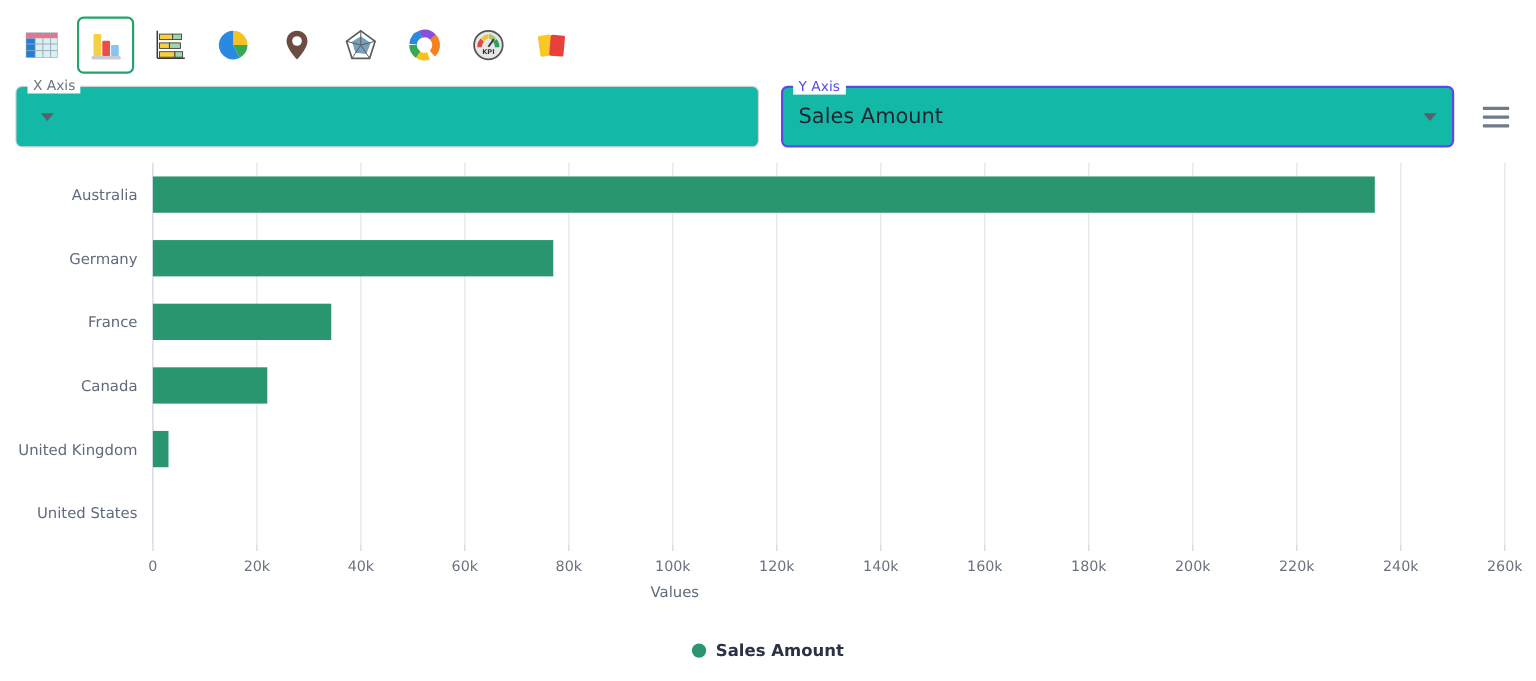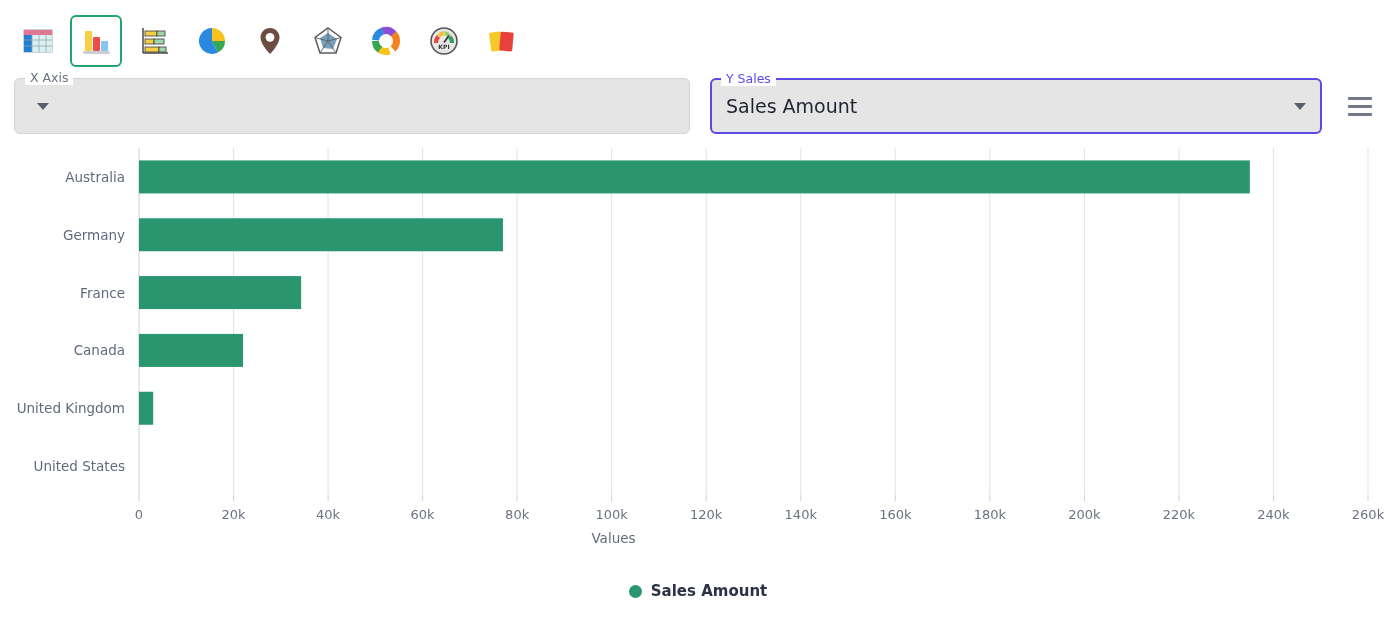--- a/index.html
+++ b/index.html
@@ -41,21 +41,21 @@
     height: 62px;
   }
   .field {
     position: relative;
     height: 56px;
     border: 1px solid #cfd3dc;
     border-radius: 6px;
     display: flex;
     align-items: center;
     padding: 0 14px;
-    background: #e5e5e5;
+    background: #14b8a6;
     cursor: pointer;
   }
   .field.x-field { width: 676px; margin-left: 6px; }
   .field.y-field { width: 612px; margin-left: 20px; border: 2px solid #5b4ae8; }
   .field .legend {
     position: absolute;
     top: -8px; left: 10px;
     background: #fff;
     padding: 0 5px;
     font-size: 12.5px;
@@ -250,21 +250,21 @@
 </div>
 
 <div class="axis-row">
 
   <div class="field x-field">
     <span class="legend">X Axis</span>
     <span class="caret"></span>
   </div>
 
   <div class="field y-field">
-    <span class="legend">Y Sales</span>
+    <span class="legend">Y Axis</span>
     <span class="value">Sales Amount</span>
     <span class="caret"></span>
   </div>
 
   <button class="menu-btn">
     <span></span>
     <span></span>
     <span></span>
   </button>
 </div>

